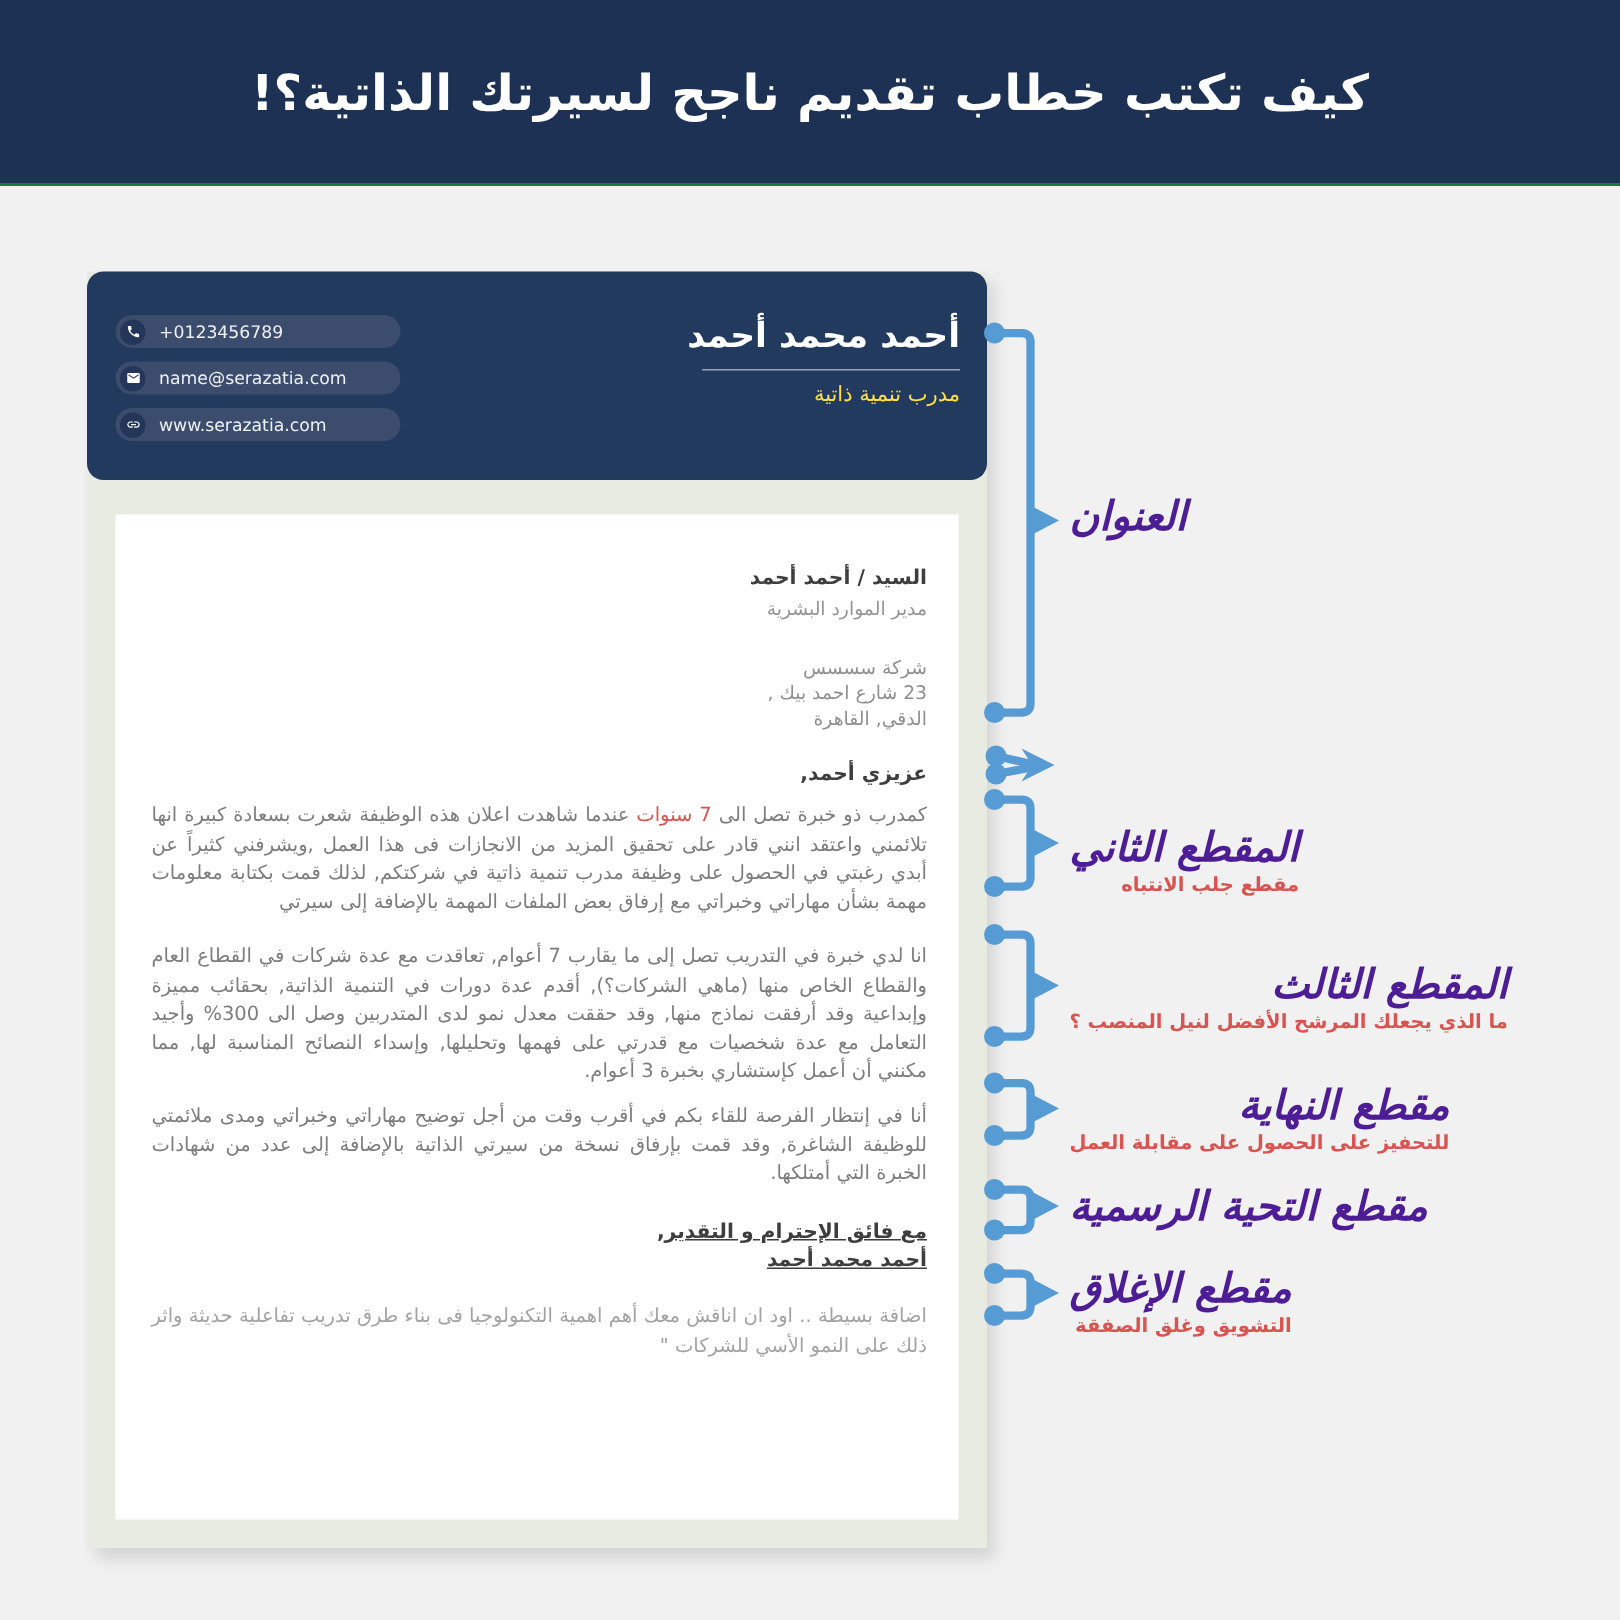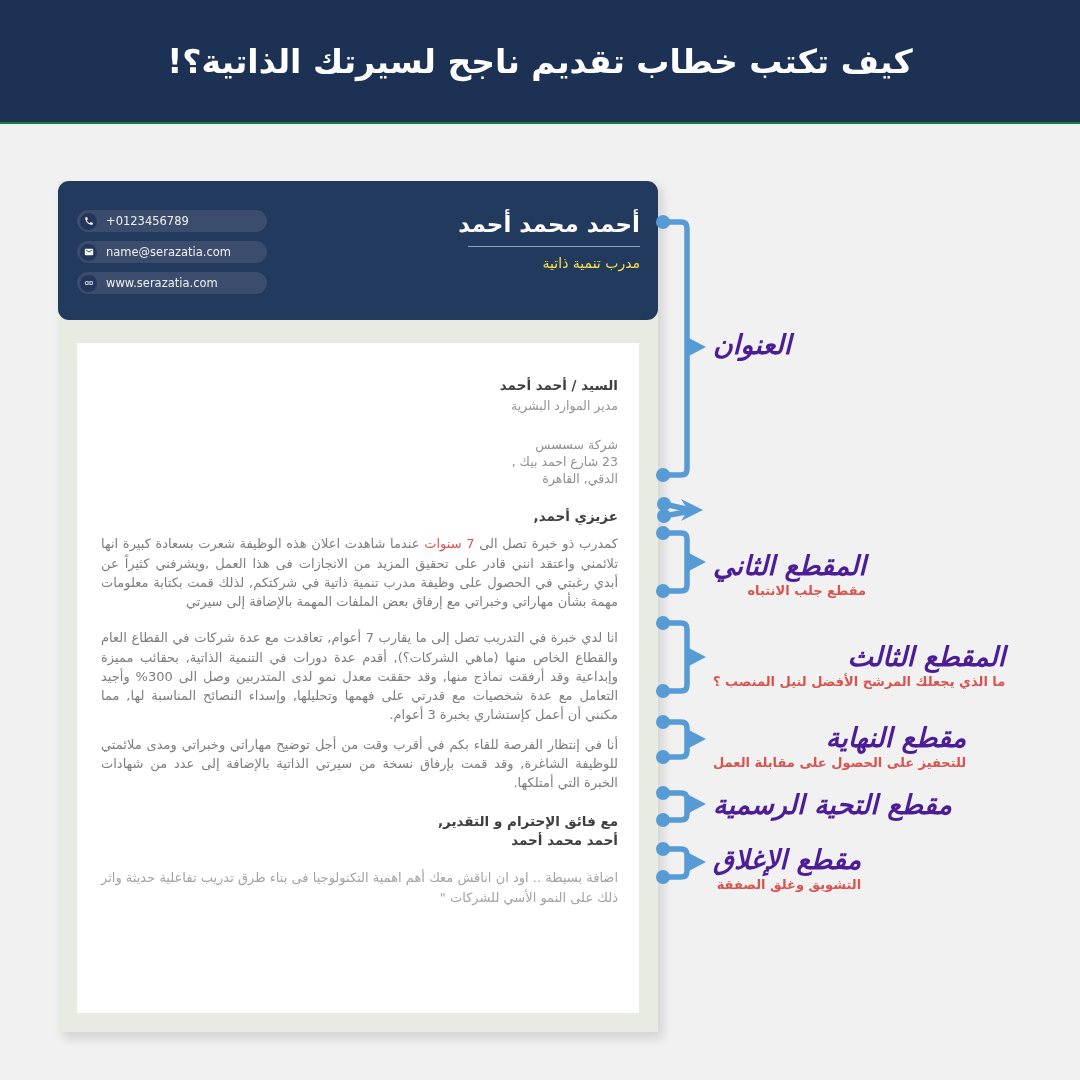--- a/index.html
+++ b/index.html
@@ -55,21 +55,21 @@
   .letter { font-size:13px; color:#8f8f8f; }
   .bold-dark { color:#3e3e3e; font-weight:bold; font-size:13.5px; line-height:1.4; }
   .rec-title { color:#949494; font-size:12.5px; margin-top:3px; }
   .addr { margin-top:24px; color:#8f8f8f; font-size:12.5px; line-height:1.35; }
   .salutation { margin-top:19px; }
   .para { color:#7d7d7d; font-size:13px; line-height:1.48; text-align:justify; }
   .m-p1 { margin-top:9px; }
   .m-p2 { margin-top:17px; }
   .m-p3 { margin-top:10px; }
   .red-text { color:#d9544e; }
-  .signoff { margin-top:20px; line-height:1.4; }
+  .signoff { margin-top:20px; line-height:1.4;text-decoration:underline; }
   .ps { margin-top:18px; color:#a3a3a3; font-size:13px; line-height:1.5; text-align:justify; }
 
   
   .connectors { position:absolute; left:0; top:0; pointer-events:none; }
   .conn-line { fill:none; stroke:#579bd5; stroke-width:5.5; stroke-linecap:round; stroke-linejoin:round; }
   .conn-dot { fill:#579bd5; }
   .conn-arrow { fill:#579bd5; }
 
   
   .annotation { position:absolute; left:713px; direction:rtl; text-align:right; }

